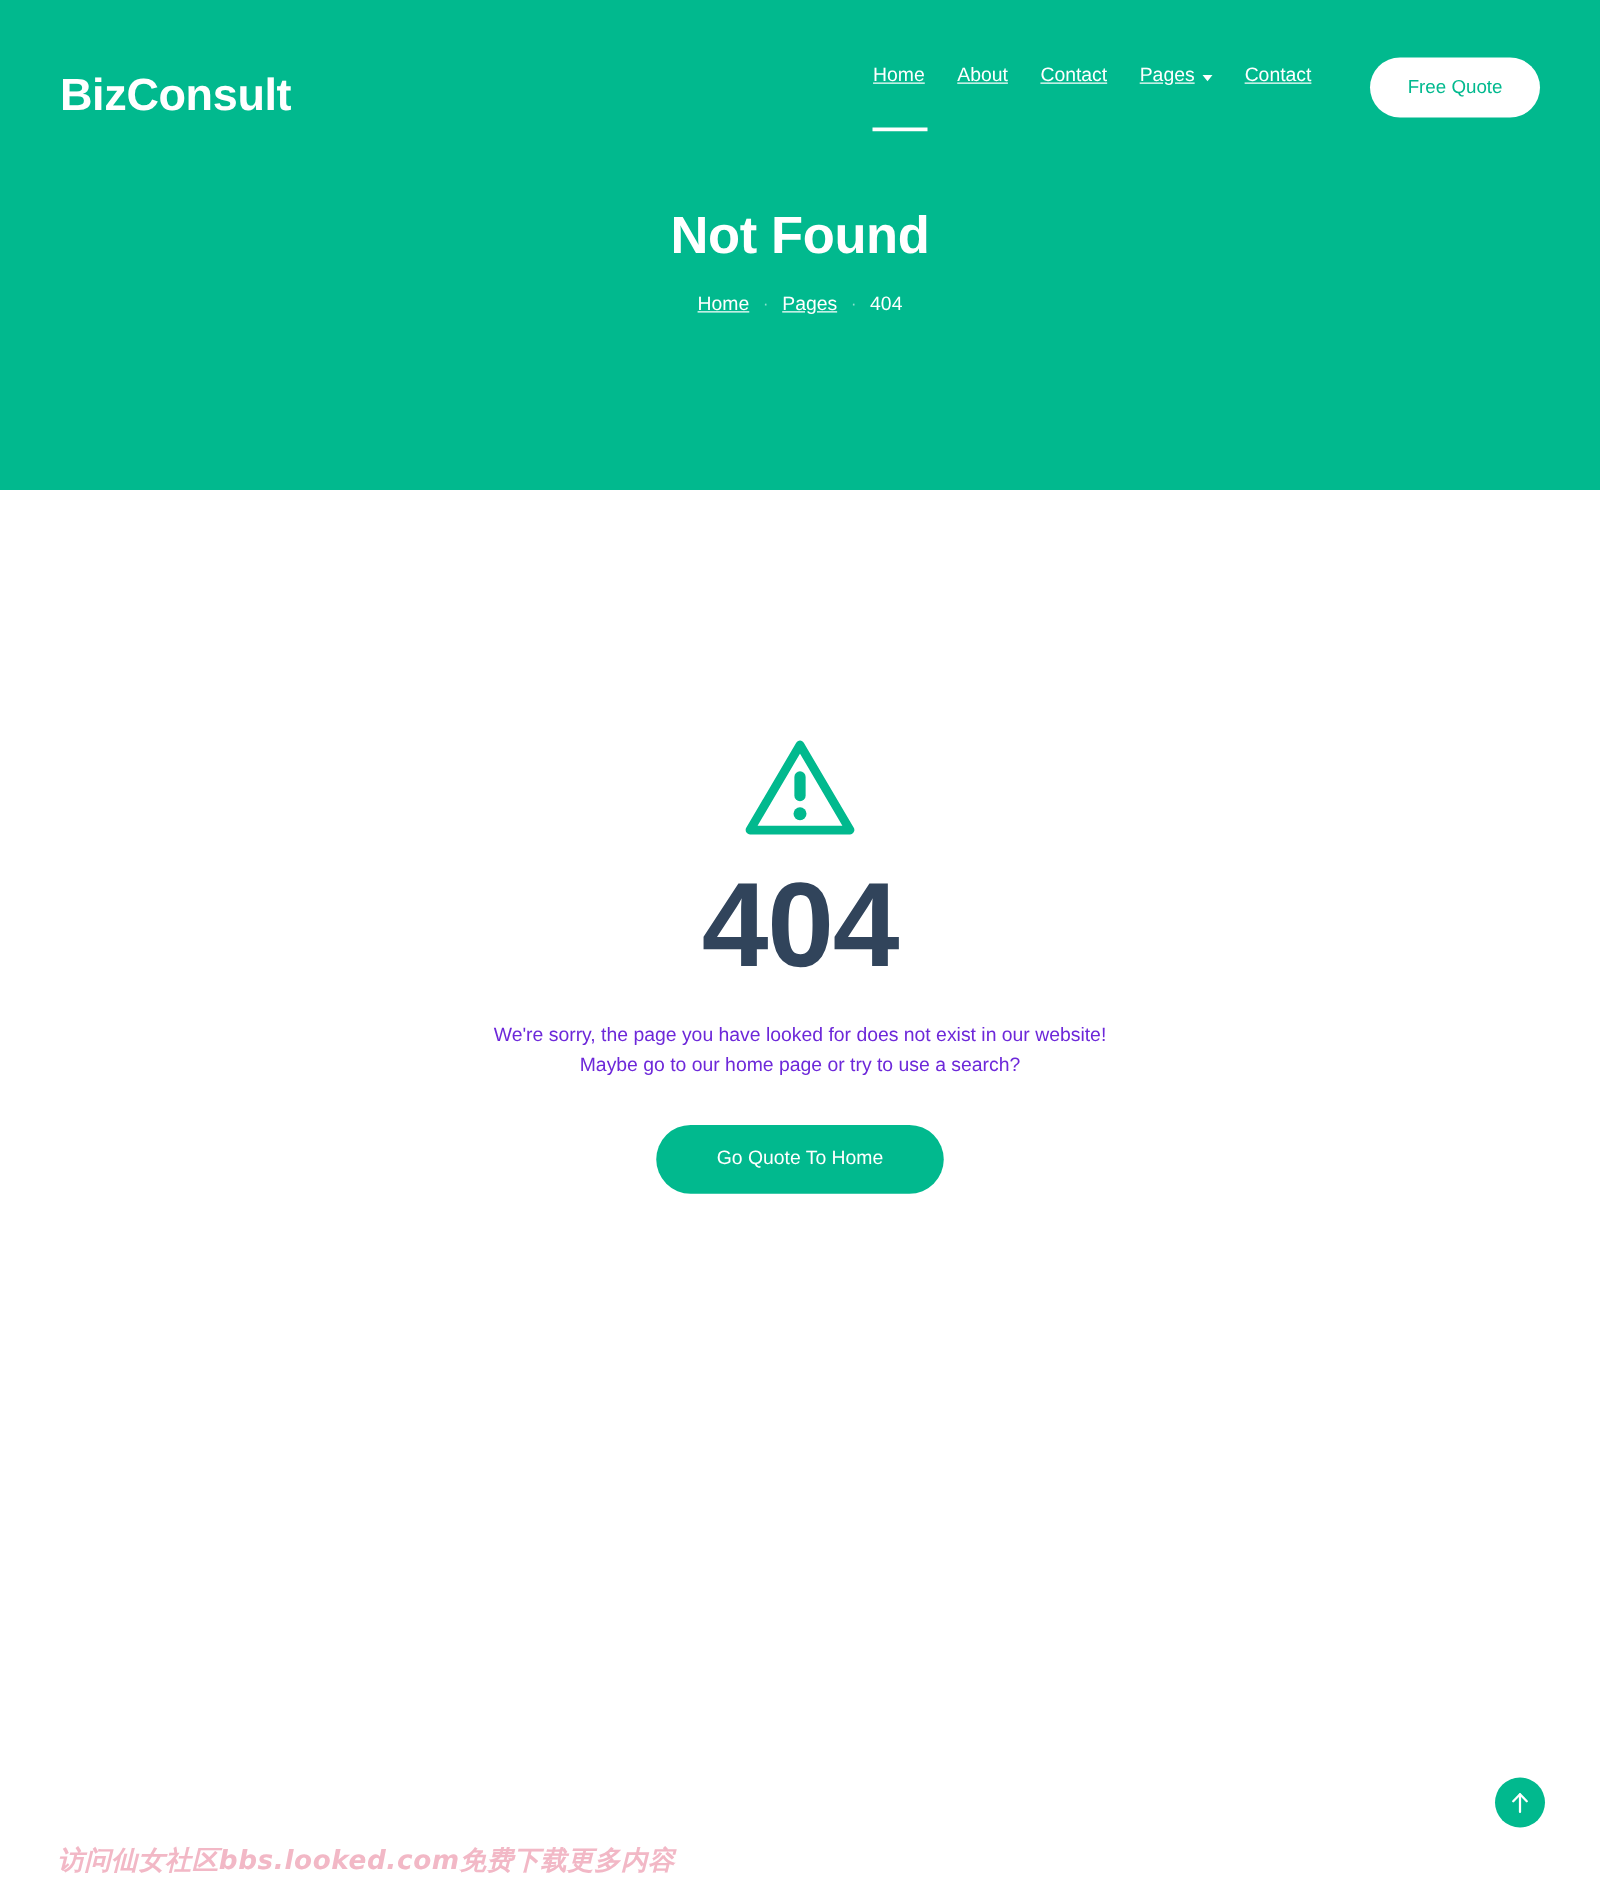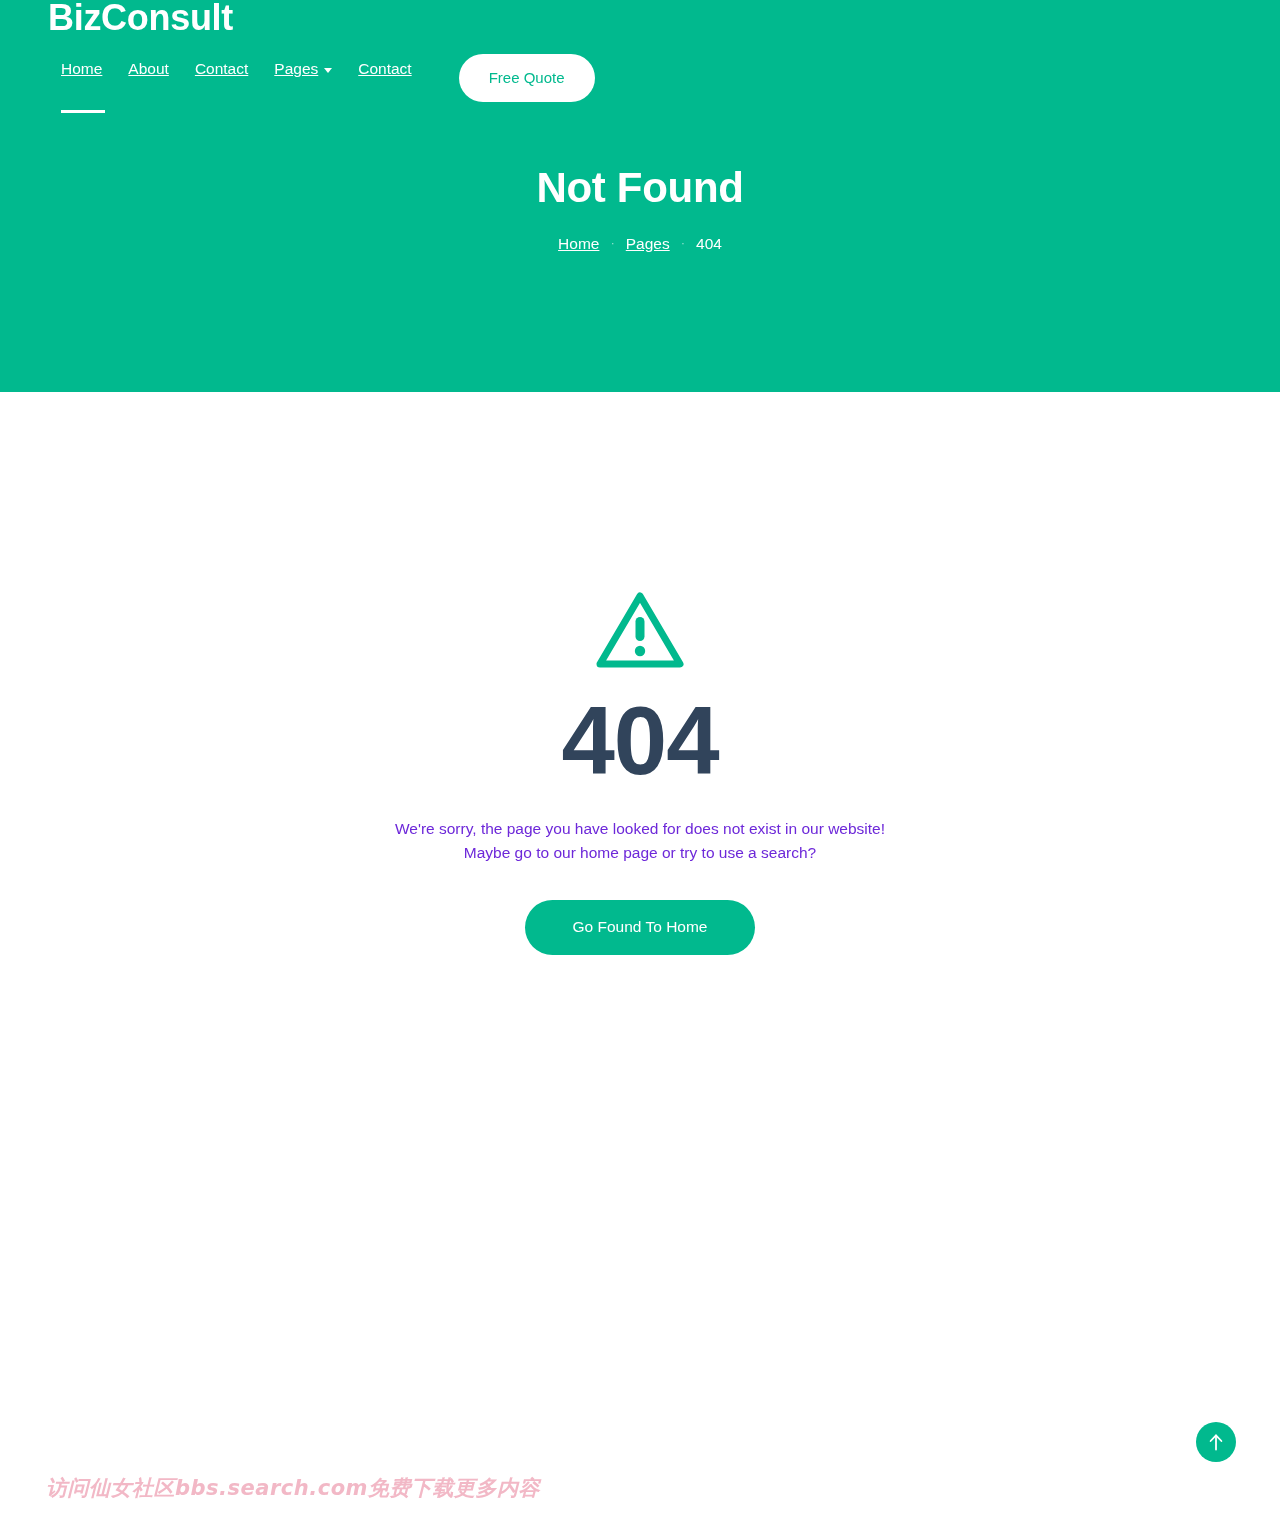--- a/index.html
+++ b/index.html
@@ -19,23 +19,22 @@
     height: 392px;
     background: #01b98e;
   }
 
   .navbar {
     position: absolute;
     top: 0; left: 0;
     width: 1280px;
     height: 94px;
     display: flex;
-    align-items: flex-start;
+    align-items: flex-end;
     padding: 0 48px;
-    flex-direction: column;
   }
 
   .brand {
     font-size: 36px;
     font-weight: bold;
     color: #ffffff;
     letter-spacing: -0.3px;
     line-height: 1;
     white-space: nowrap;
   }
@@ -266,25 +265,25 @@
     </svg>
   </span>
 
   <div class="code-404">404</div>
 
   <p class="blurb">
     <span>We're sorry, the page you have looked for does not exist in our website!</span><br>
     <span>Maybe go to our home page or try to use a search?</span>
   </p>
 
-  <button class="home-btn">Go Found To Home</button>
+  <button class="home-btn">Go Quote To Home</button>
 </div>
 
 <button class="scroll-top">
   <span>
     <svg width="16" height="18" viewBox="0 0 16 18" fill="none" xmlns="http://www.w3.org/2000/svg">
       <path d="M8 16.5 V2.5" stroke="#ffffff" stroke-width="1.8" stroke-linecap="round"></path>
       <path d="M2.6 8 L8 2.4 L13.4 8" stroke="#ffffff" stroke-width="1.8" stroke-linecap="round" stroke-linejoin="round"></path>
     </svg>
   </span>
 </button>
 
-<div class="watermark">访问仙女社区bbs.search.com免费下载更多内容</div>
+<div class="watermark">访问仙女社区bbs.looked.com免费下载更多内容</div>
 
 </body></html>

